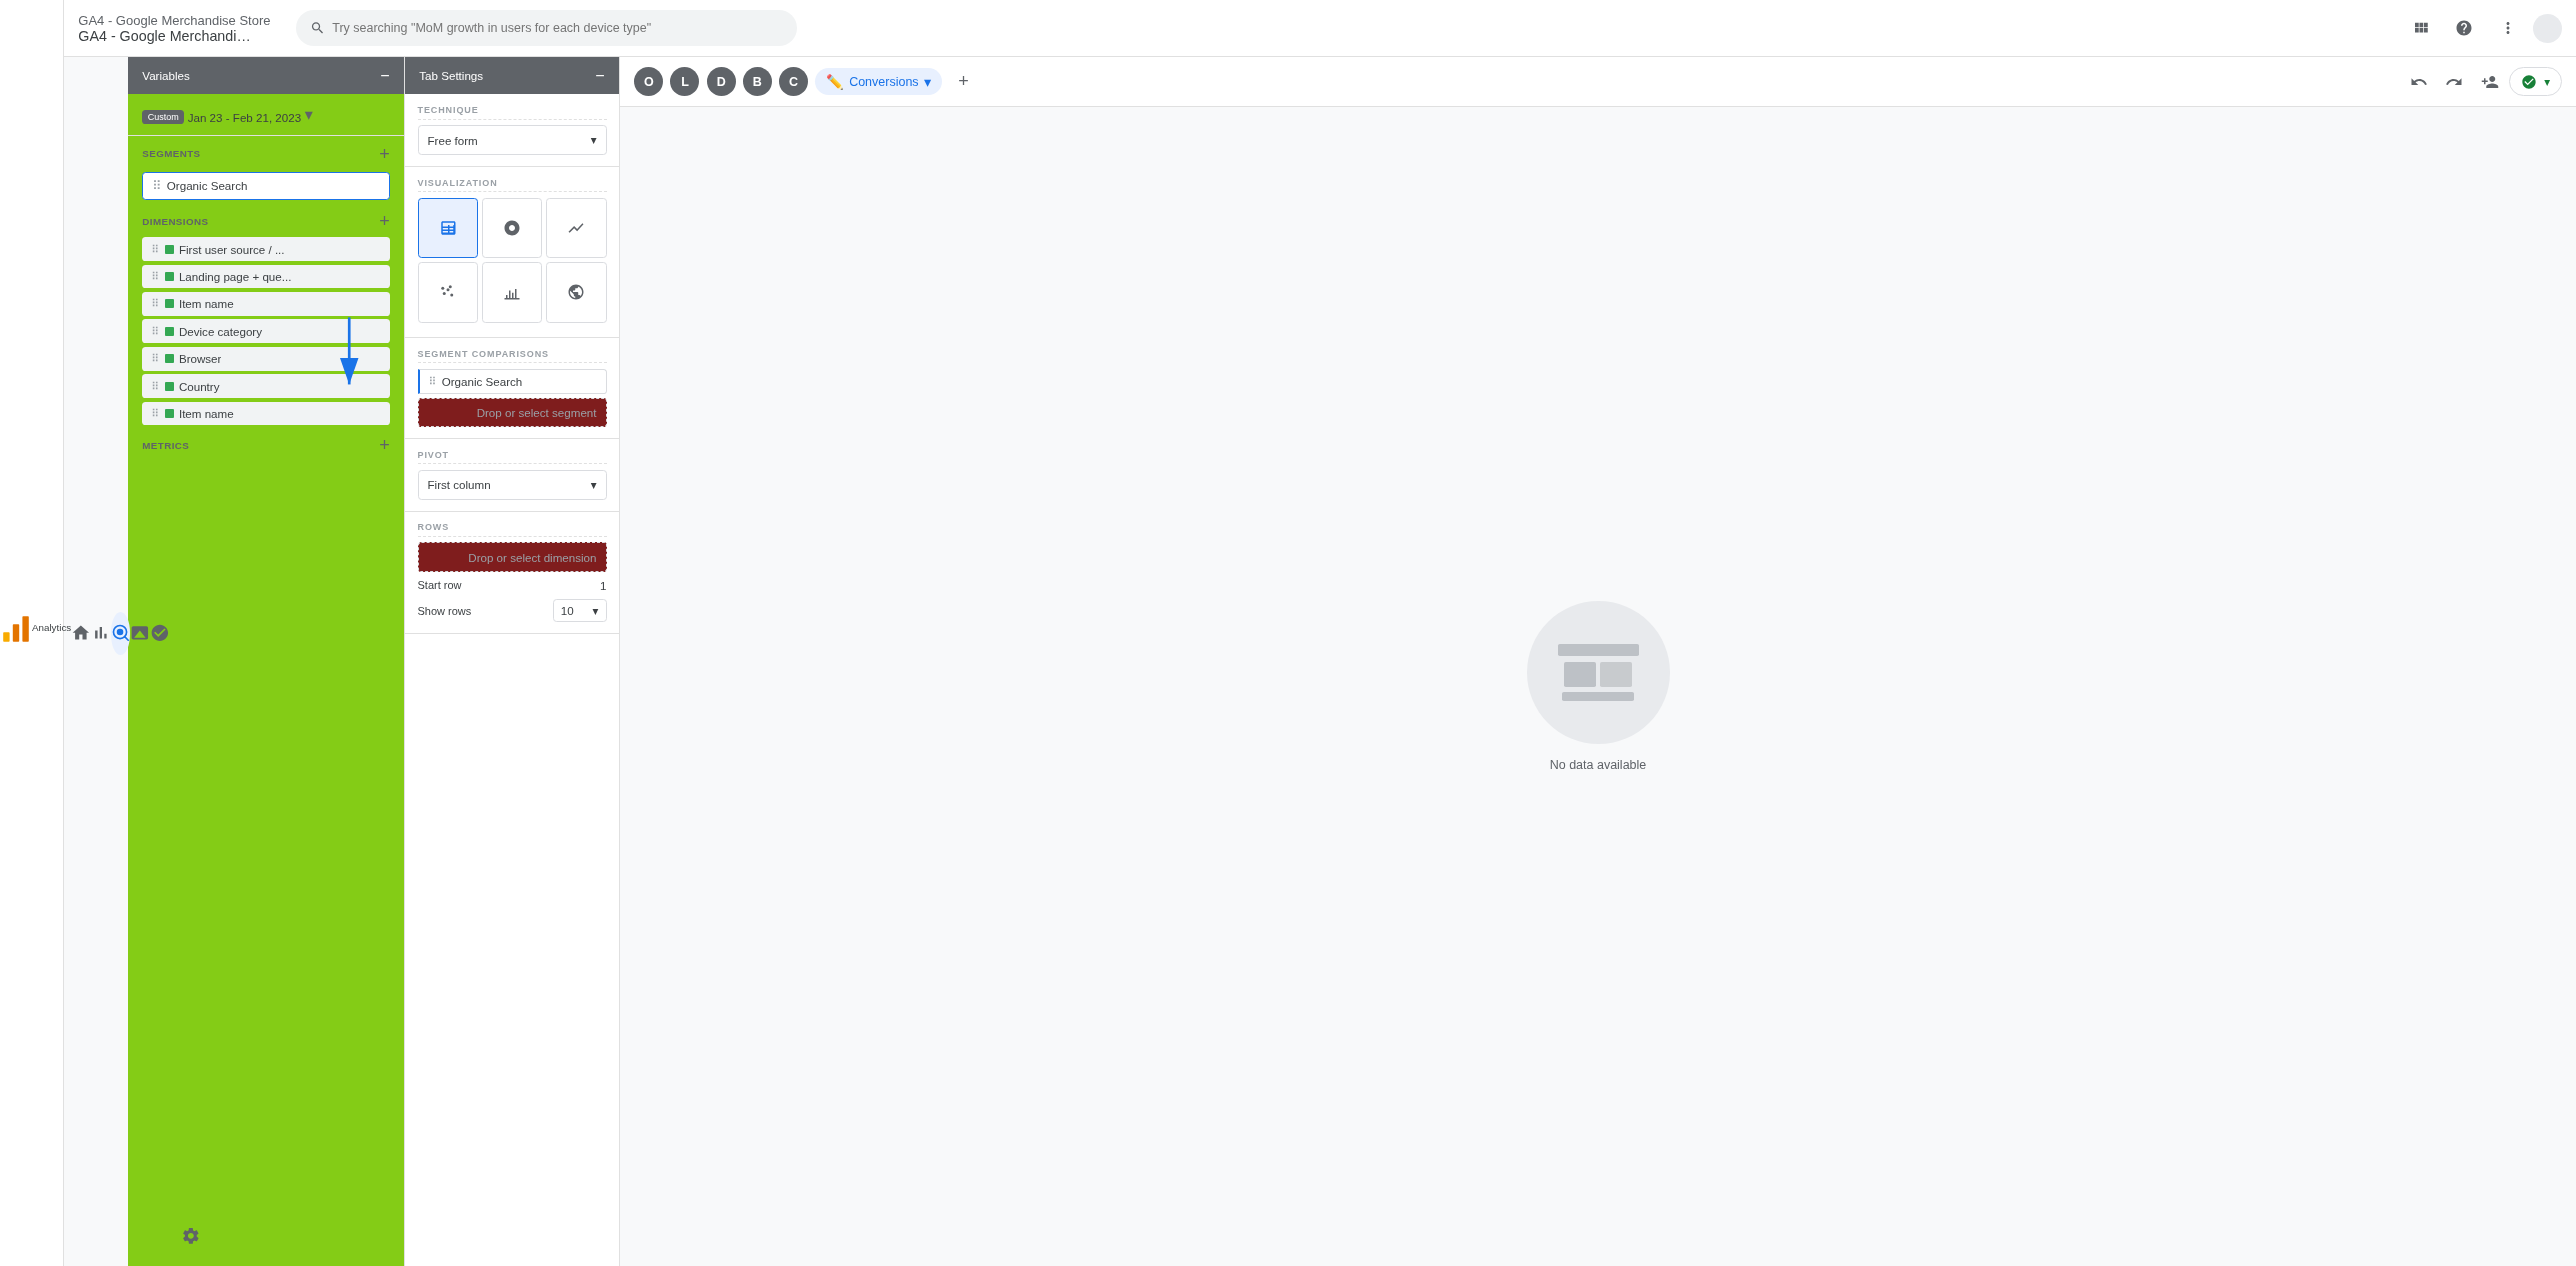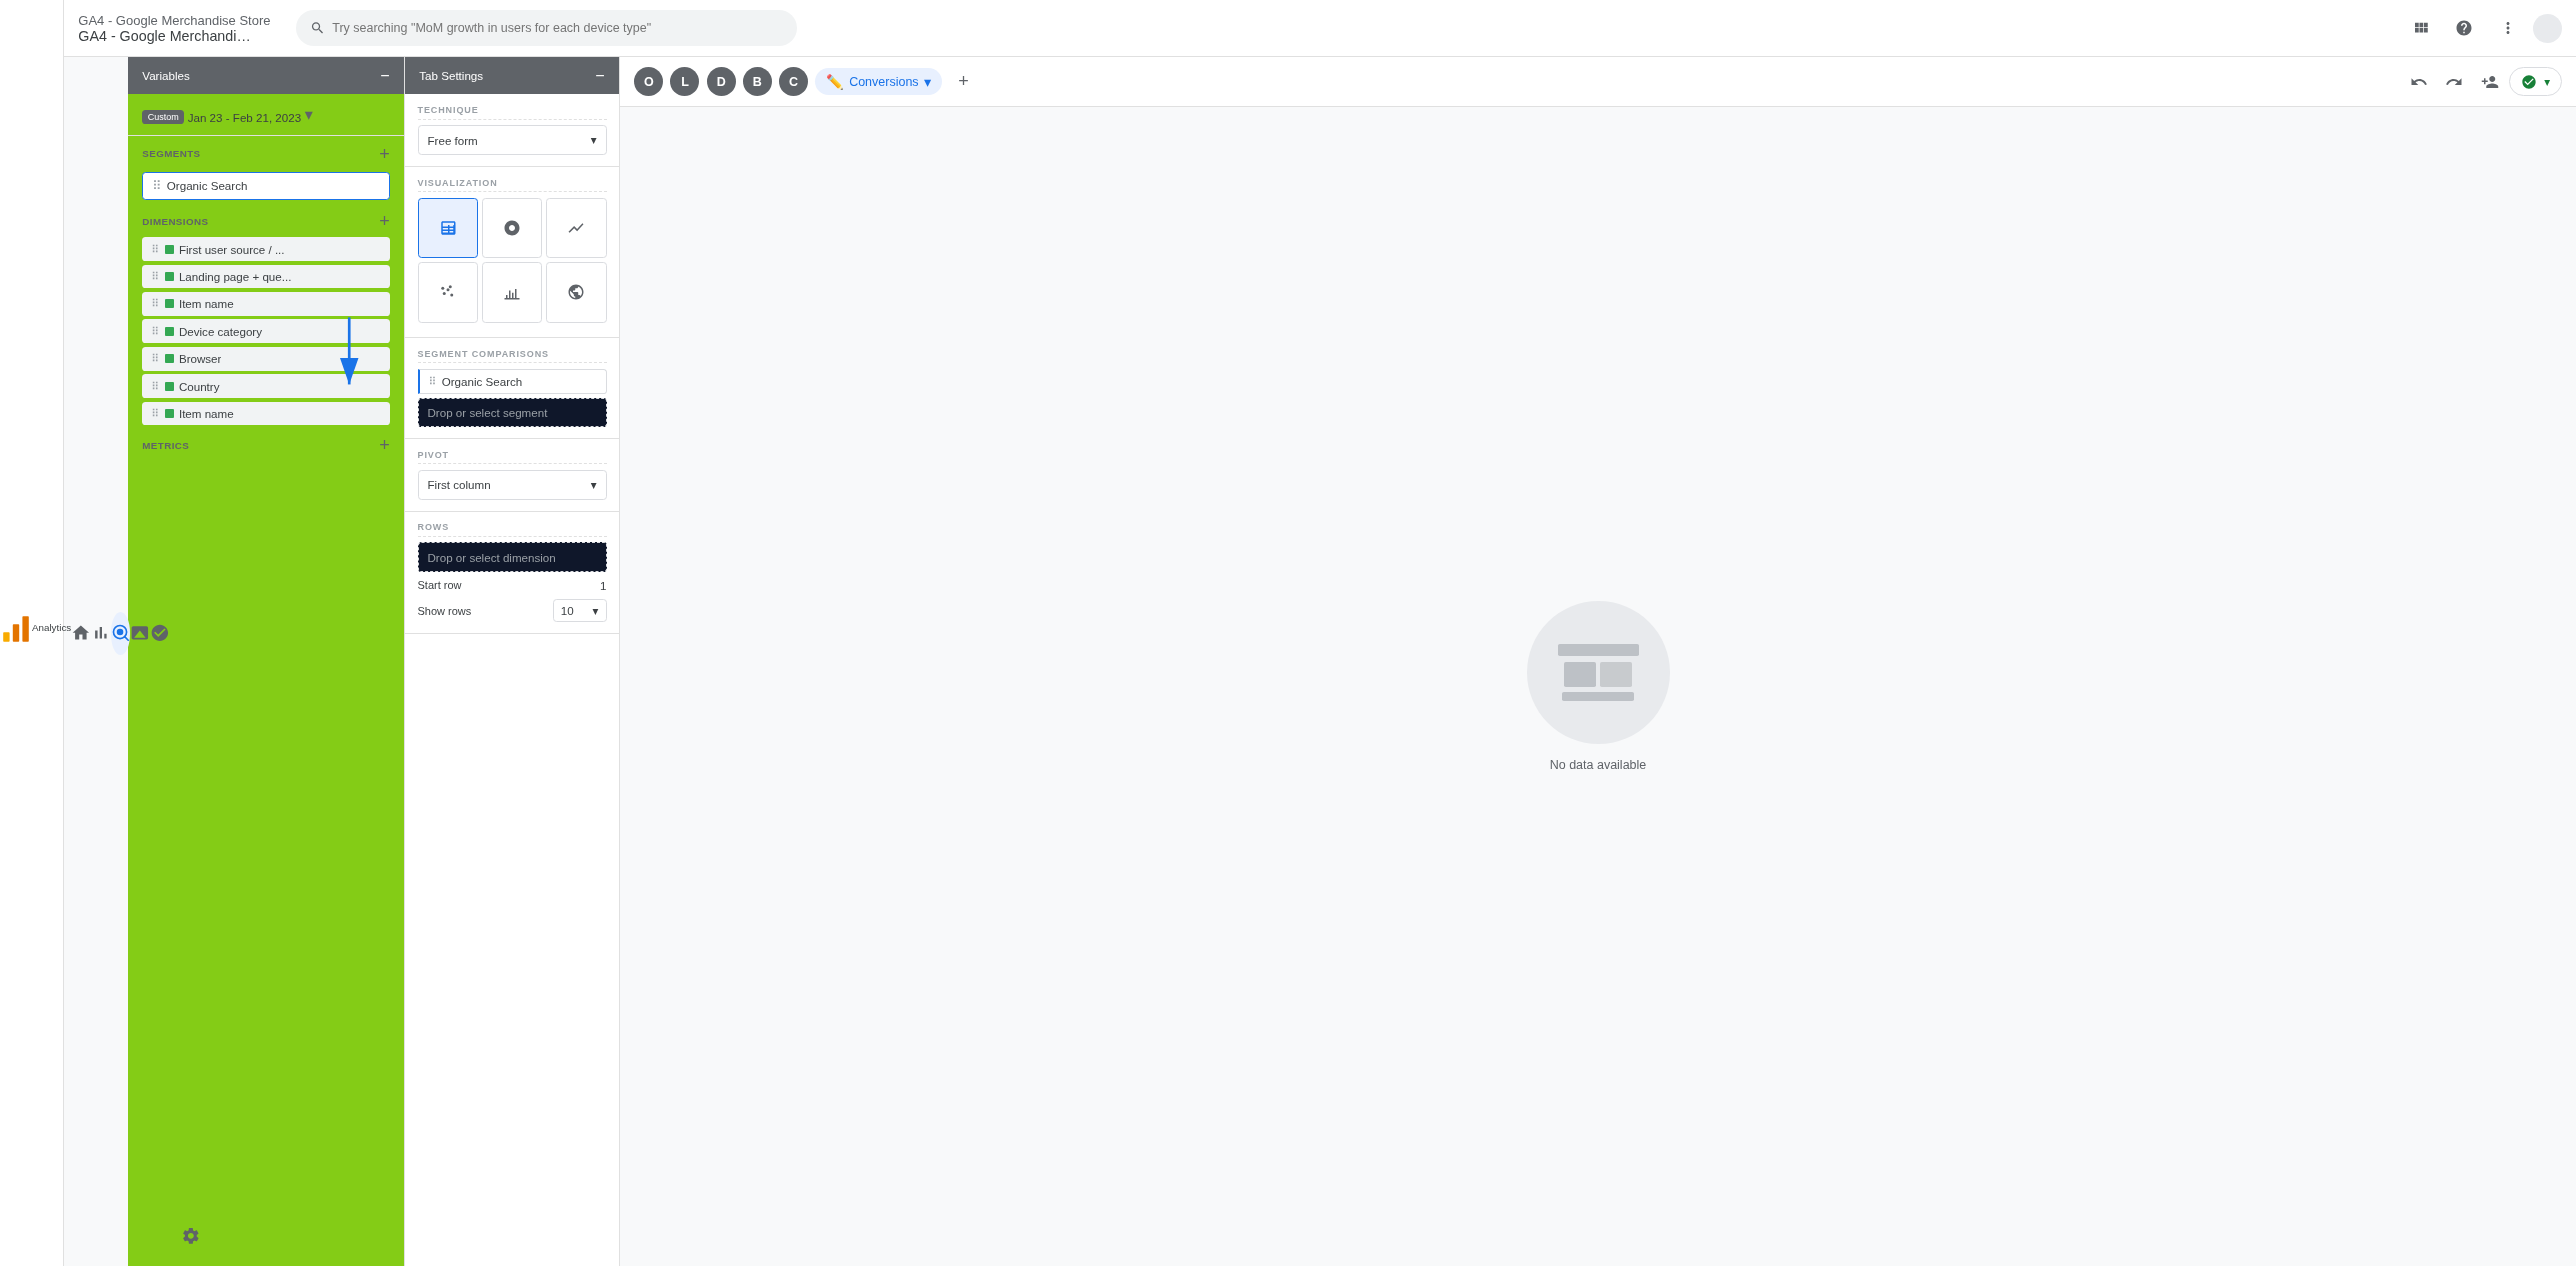--- a/index.html
+++ b/index.html
@@ -192,25 +192,25 @@
       display: flex; align-items: center; gap: 5.4px;
       border: 0.9px solid #dadce0;
       border-left: 2.7px solid #1a73e8;
       margin-bottom: 3.6px;
     }
 
     .drop-zone {
       border: 0.9px dashed #dadce0;
       border-radius: 3.6px;
       padding: 7.2px 9px;
-      text-align: left;
+      text-align: right;
       font-size: 11.6px;
       color: #9aa0a6;
       cursor: pointer;
-      background: #0f172a;
+      background: #7f1d1d;
     }
 
     .ts-row { display: flex; align-items: center; justify-content: space-between; margin-top: 7.2px; }
     .ts-row-label { font-size: 11px; color: #3c4043; }
     .ts-row-value { font-size: 11.6px; color: #3c4043; font-weight: 500; }
 
     
     .main-canvas {
       flex: 1;
       background: #f8f9fa;

